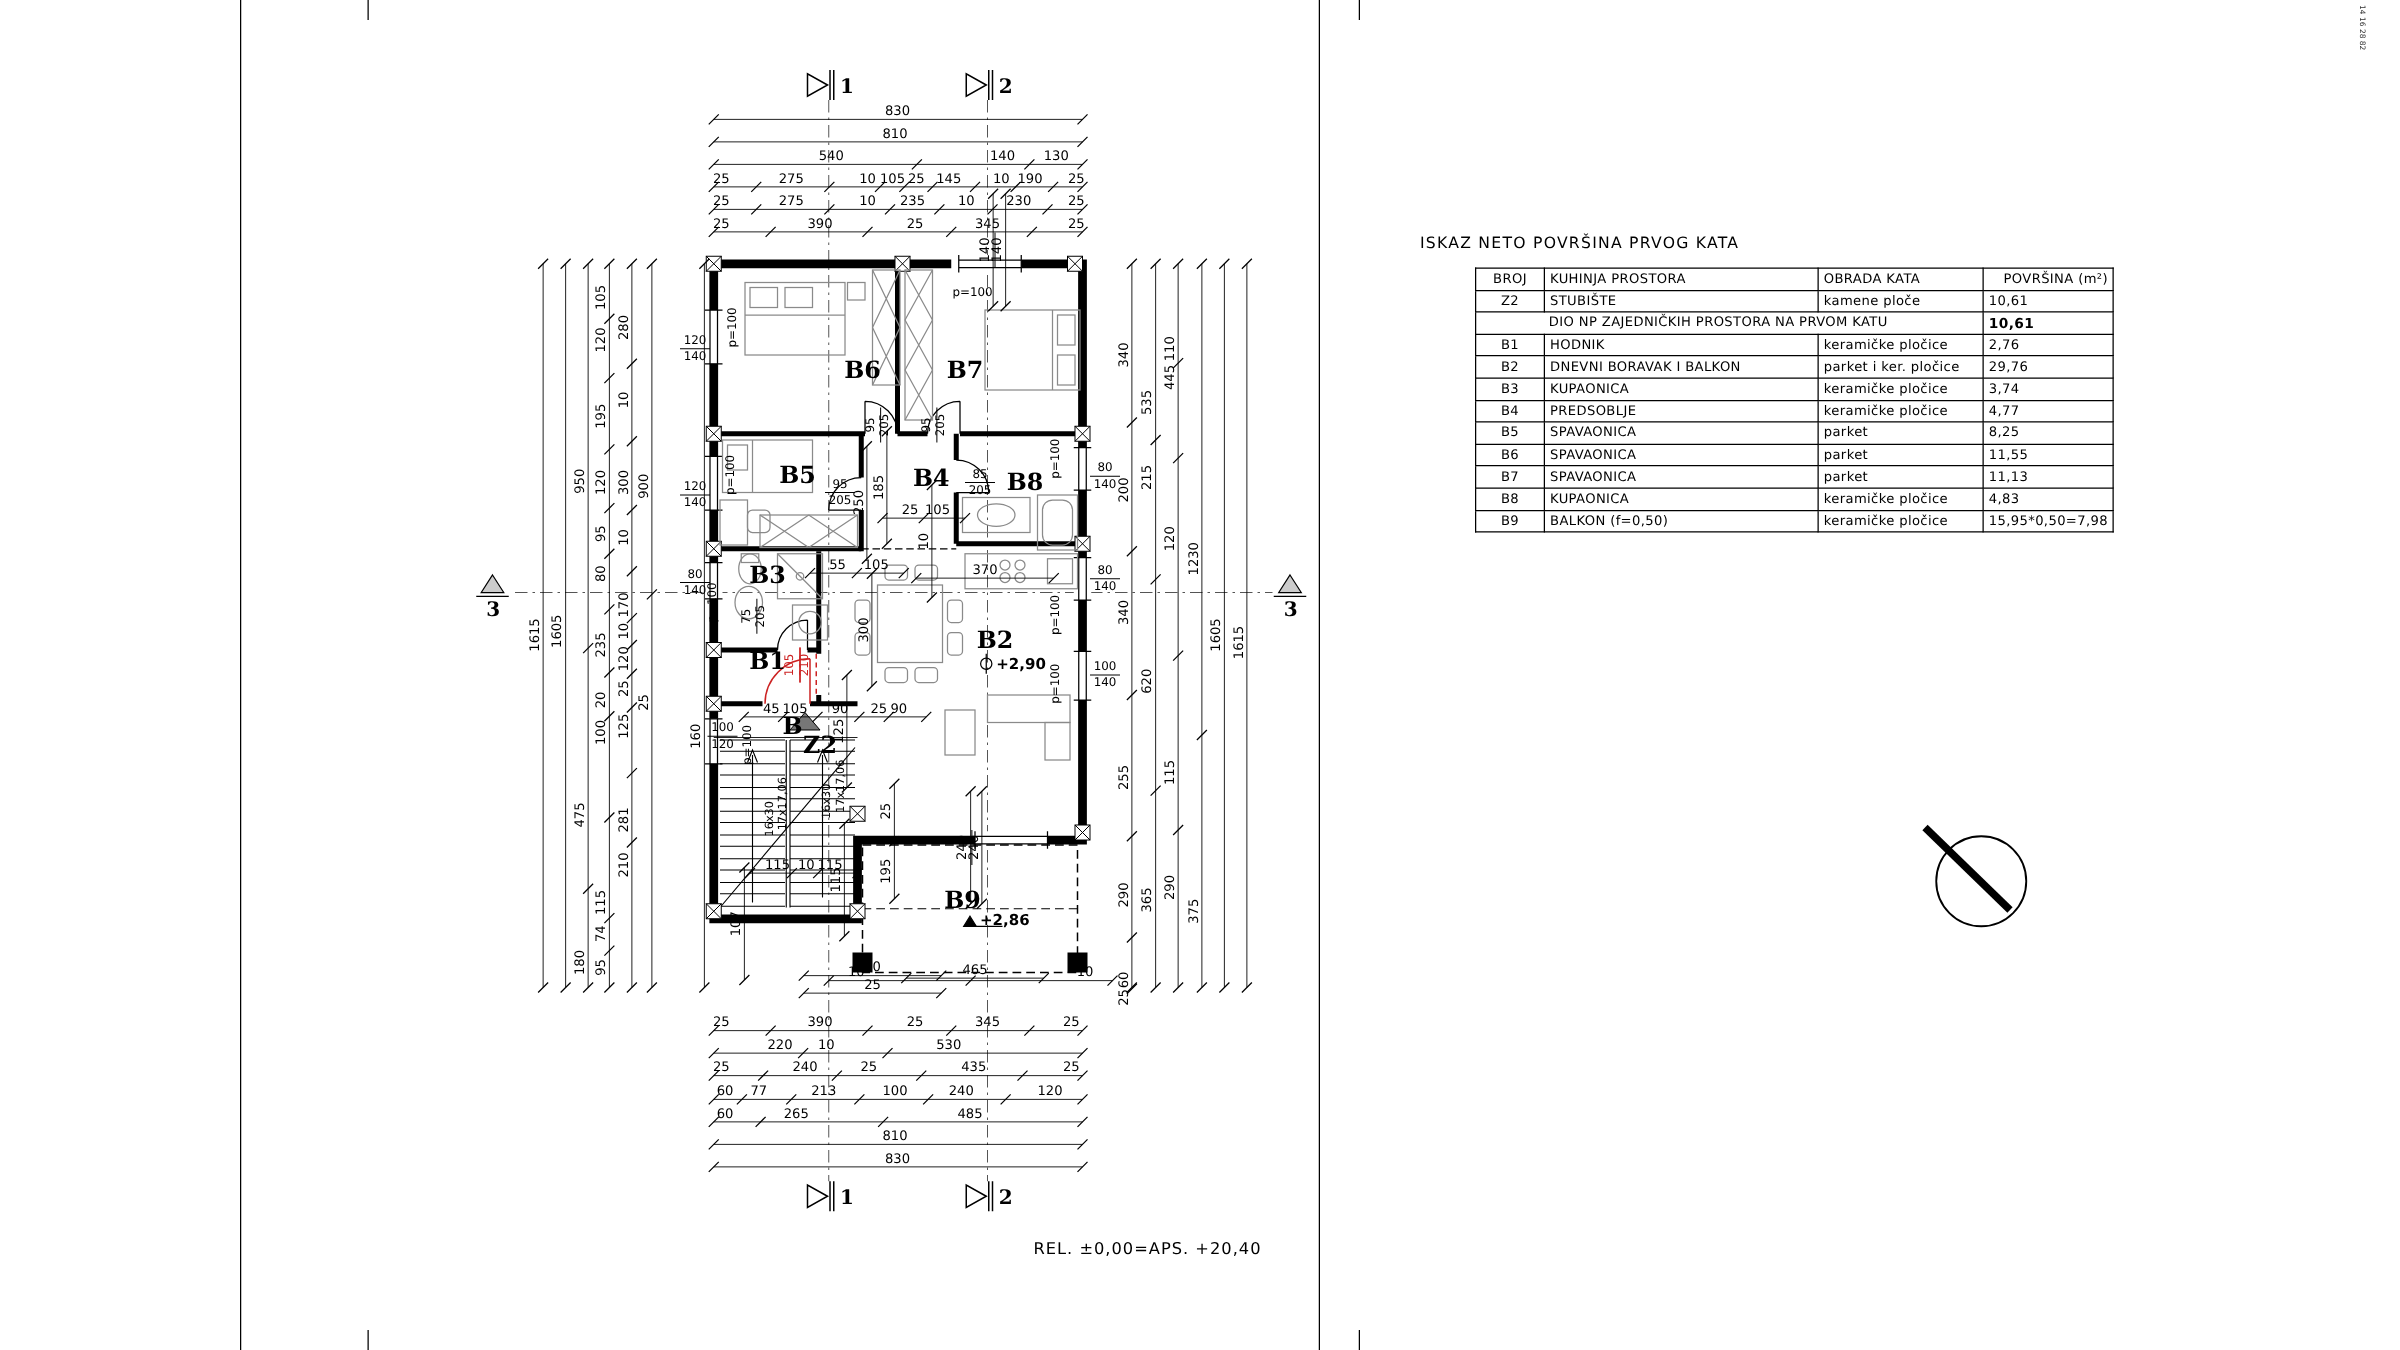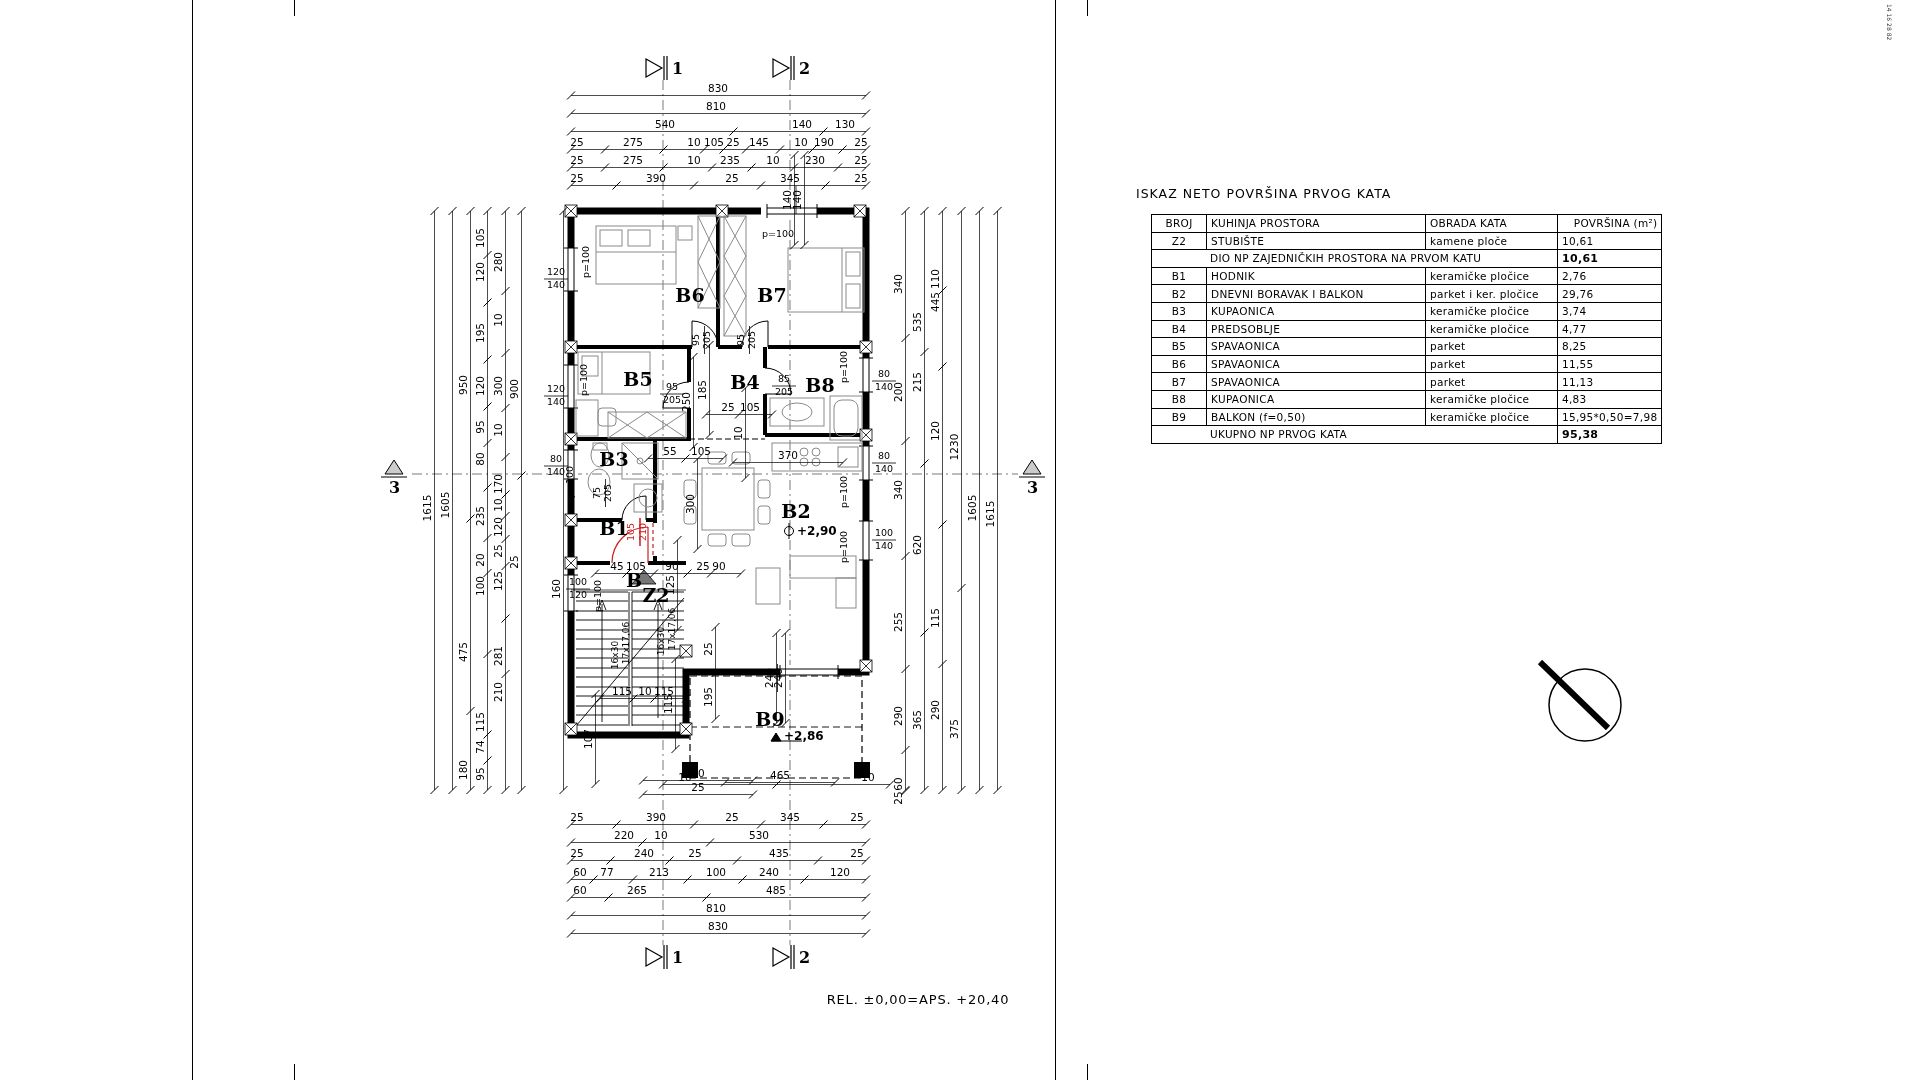--- a/index.html
+++ b/index.html
@@ -1,21 +1,21 @@
 <!DOCTYPE html>
 <html><head>
 <meta charset="utf-8">
 <style>
   html,body{margin:0;padding:0;background:#fff;}
   #sheet{position:relative;width:1920px;height:1080px;background:#fff;overflow:hidden;
          font-family:"DejaVu Sans",sans-serif;color:#000;}
   .frame-line{position:absolute;background:#000;}
   
   #table-title{position:absolute;left:1136px;top:186px;font-size:12.5px;letter-spacing:1px;white-space:nowrap;}
-  #area-table{position:absolute;left:1151px;top:214px;border-collapse:collapse;table-layout:fixed;}
+  #area-table{position:absolute;left:1180px;top:214px;border-collapse:collapse;table-layout:fixed;}
   #area-table td,#area-table th{border:1px solid #000;font-size:10.5px;font-weight:normal;
       padding:0 4px;height:16.6px;white-space:nowrap;overflow:hidden;letter-spacing:.3px;text-align:left;}
   #area-table .c-broj{width:46px;text-align:center;}
   #area-table .c-nam{width:210px;}
   #area-table .c-obr{width:123px;}
   #area-table .c-pov{width:85px;text-align:left;}
   #area-table th.c-pov{text-align:right;}
   #area-table .span-cell{padding-left:58px;}
   #area-table .bold{font-weight:bold;font-size:11px;}
   
@@ -742,24 +742,20 @@
           <td class="c-nam">KUPAONICA</td>
           <td class="c-obr">keramičke pločice</td>
           <td class="c-pov">4,83</td>
         </tr>
         <tr>
           <td class="c-broj">B9</td>
           <td class="c-nam">BALKON (f=0,50)</td>
           <td class="c-obr">keramičke pločice</td>
           <td class="c-pov">15,95*0,50=7,98</td>
         </tr>
-        <tr>
-          <td colspan="3" class="c-nam span-cell">UKUPNO NP PRVOG KATA</td>
-          <td class="c-pov bold">95,38</td>
-        </tr>
       </tbody>
   </table>
 
   <div id="footer-note">REL. ±0,00=APS. +20,40</div>
 
   <div id="corner-note">
     <span>14 16</span>
     <span>28 82</span>
   </div>
 </div>

